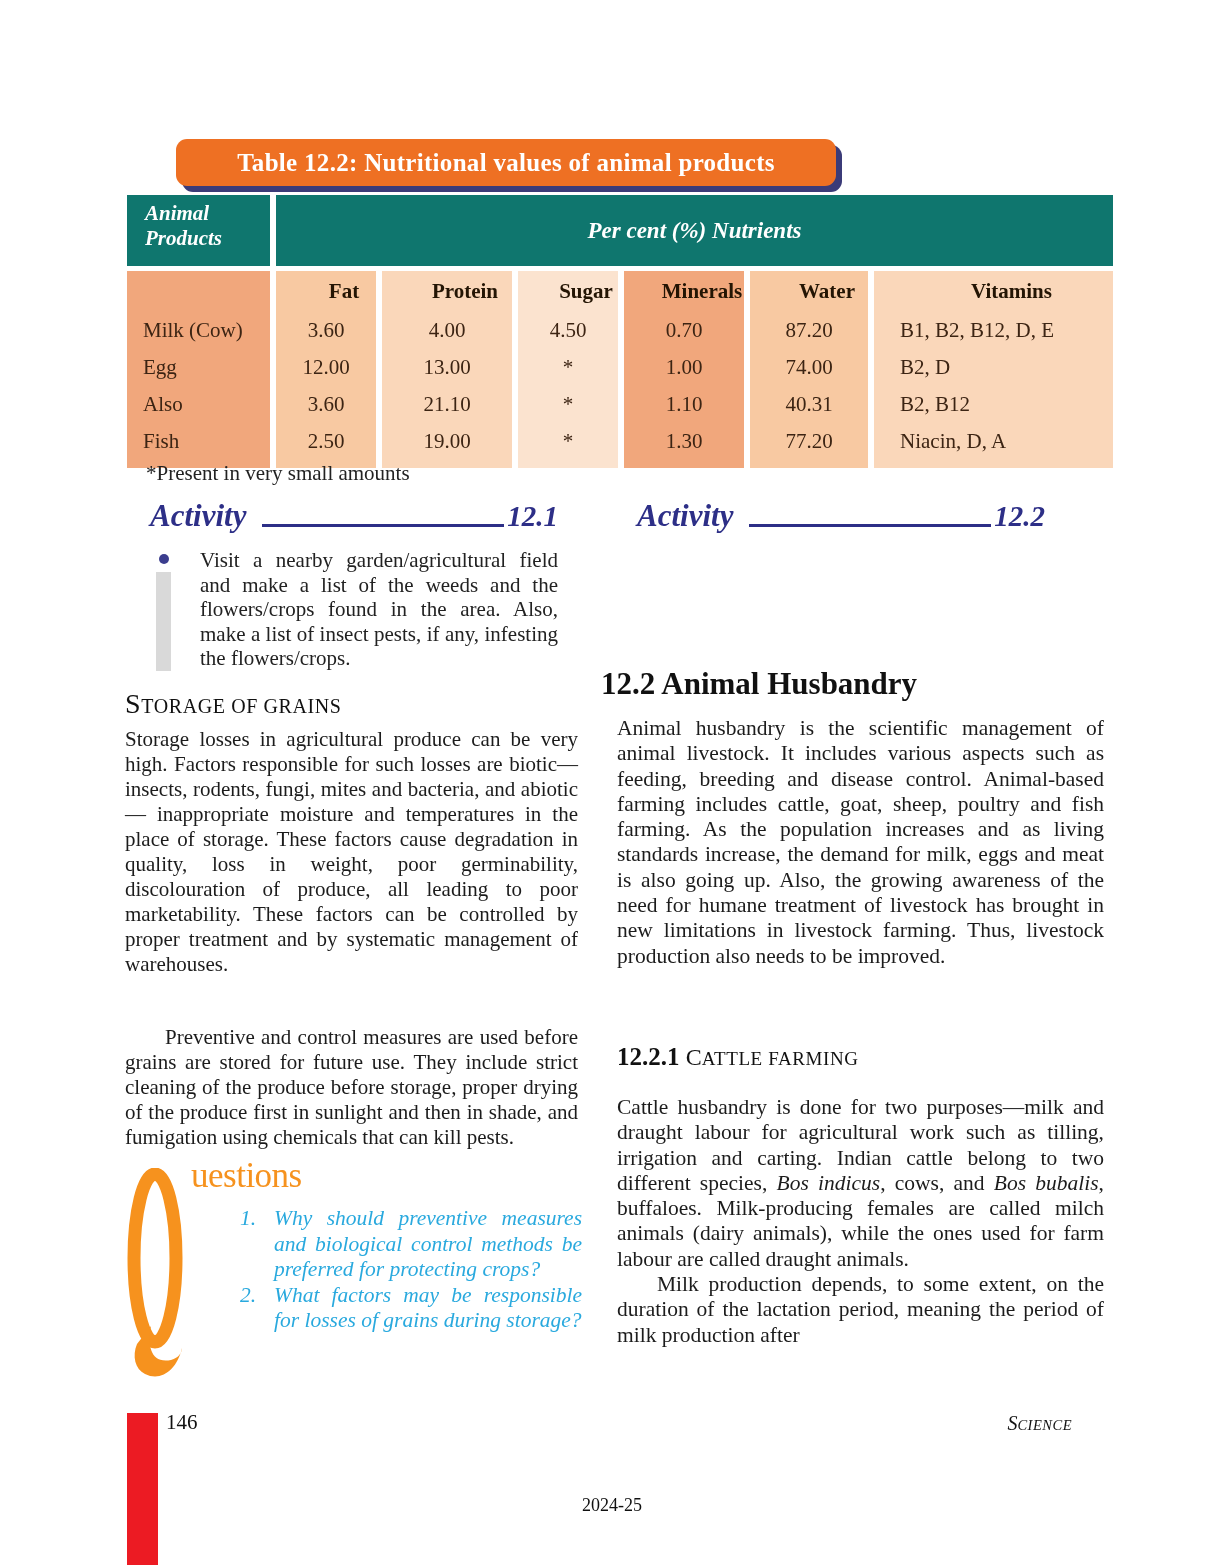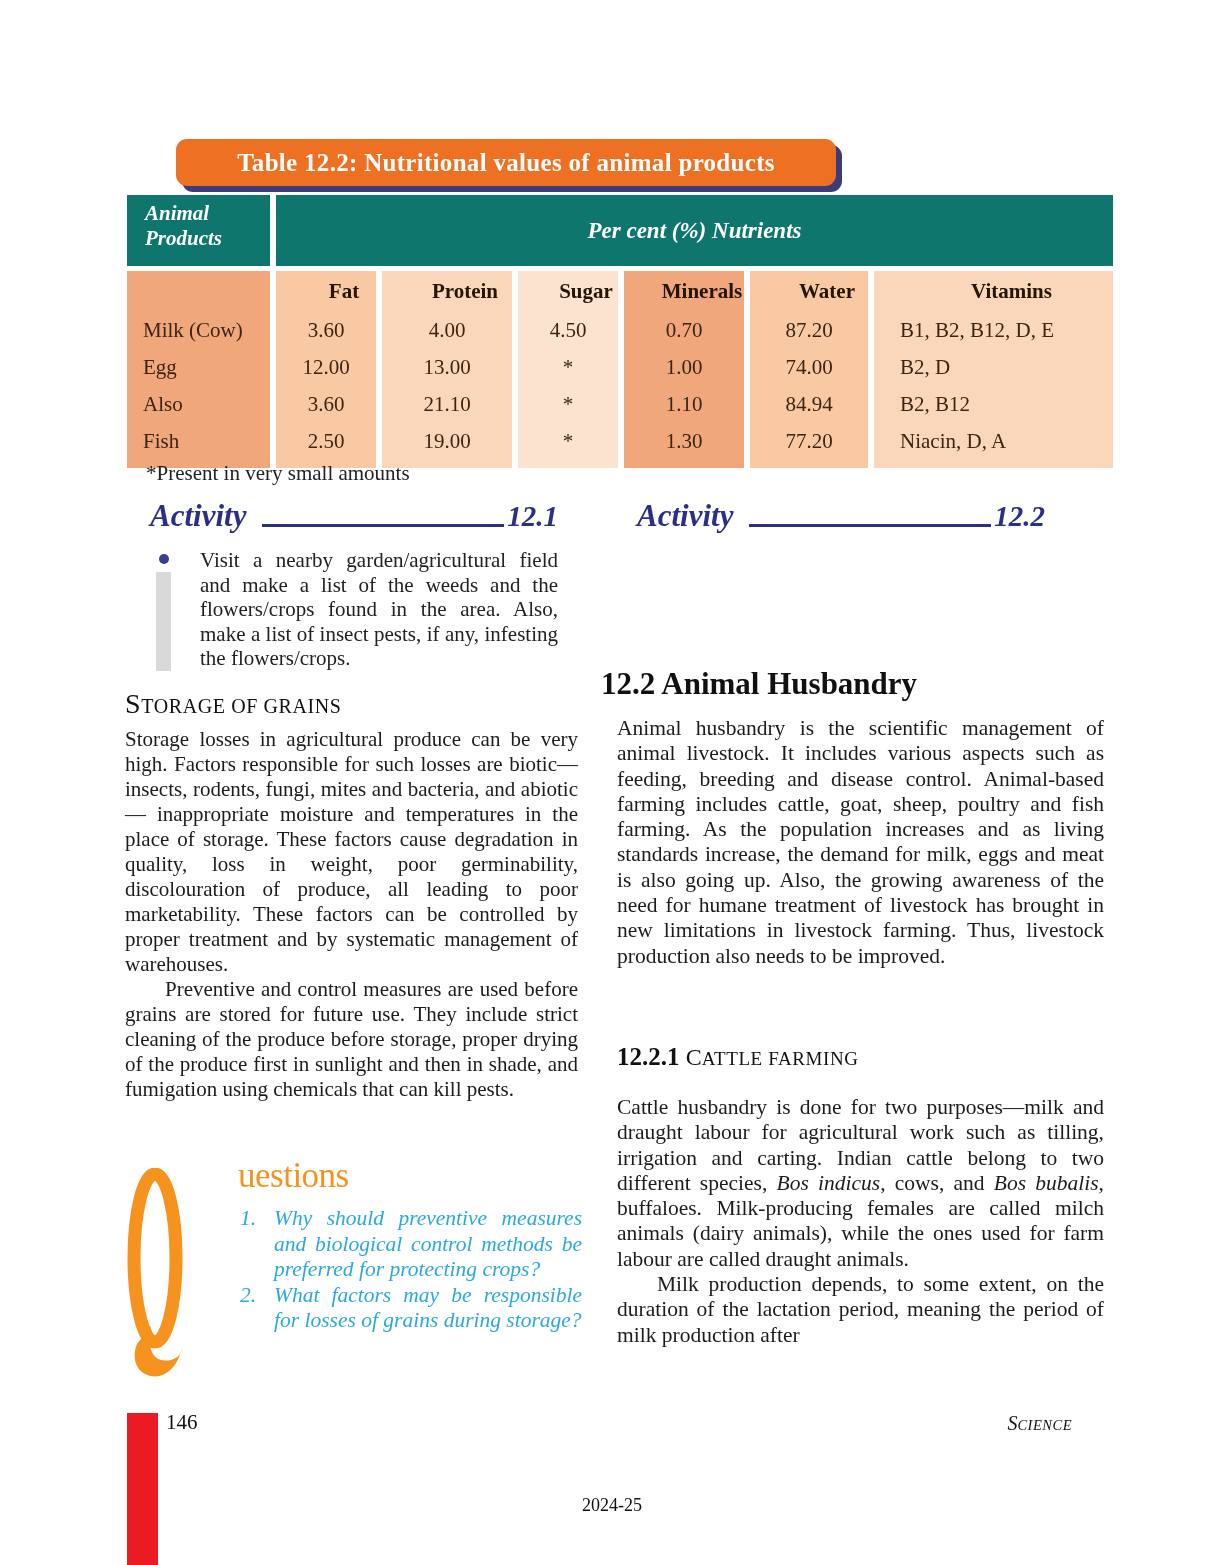--- a/index.html
+++ b/index.html
@@ -54,26 +54,26 @@
   .act-dot { width:10px; height:10px; border-radius:50%; background:#3b3d8e; margin-top:6px; }
   .act-bar { width:15px; background:#d9d9d9; flex:1; margin-top:8px; }
   .act-text { margin-left:29px; width:358px; font-size:21px; line-height:24.5px; text-align:justify; color:#222; }
   .act-12-2 .act-text { font-style:italic; letter-spacing:0.3px; }
 
   
   .storage-head { position:absolute; left:125px; top:688px; color:#111; letter-spacing:0.6px; }
   .smallcaps-big { font-size:28px; }
   .smallcaps-rest { font-size:20px; }
   .left-text { position:absolute; left:125px; top:727px; width:453px; font-size:21px; line-height:25px; text-align:justify; color:#1c1c1c; }
-  .left-text p.indent { text-indent:40px; }
+  .left-text p.indent { text-indent:40px;margin-top:48px; }
 
   
   .questions { position:absolute; left:127px; top:1160px; width:455px; }
   .q-glyph { position:absolute; left:0; top:8px; }
-  .q-word { position:absolute; left:64px; top:-4px; color:#f6921e; font-size:35px; letter-spacing:-0.5px;margin-left:47px; }
+  .q-word { position:absolute; left:64px; top:-4px; color:#f6921e; font-size:35px; letter-spacing:-0.5px; }
   .q-list { position:absolute; left:113px; top:46px; width:342px; color:#29a9de; font-style:italic; font-size:21.5px; line-height:25.5px; }
   .q-item { display:flex; margin-bottom:0; }
   .q-n { width:34px; flex:none; }
   .q-t { flex:1; text-align:justify; }
 
   
   .husb-head { position:absolute; left:601px; top:666px; font-size:31px; font-weight:bold; color:#111; }
   .husb-text { position:absolute; left:617px; top:716px; width:487px; font-size:21.5px; line-height:25.3px; text-align:justify; color:#1c1c1c; }
   .cattle-head { position:absolute; left:617px; top:1043px; color:#111; }
   .cattle-num { font-size:25px; font-weight:bold; }
@@ -136,21 +136,21 @@
         <div class="cell colhead">Minerals</div>
         <div class="cell">0.70</div>
         <div class="cell">1.00</div>
         <div class="cell">1.10</div>
         <div class="cell">1.30</div>
       </div>
       <div class="col c-med">
         <div class="cell colhead">Water</div>
         <div class="cell">87.20</div>
         <div class="cell">74.00</div>
-        <div class="cell">84.94</div>
+        <div class="cell">40.31</div>
         <div class="cell">77.20</div>
       </div>
       <div class="col c-light">
         <div class="cell colhead">Vitamins</div>
         <div class="cell vit">B1, B2, B12, D, E</div>
         <div class="cell vit">B2, D</div>
         <div class="cell vit">B2, B12</div>
         <div class="cell vit">Niacin, D, A</div>
       </div>
     </div>

